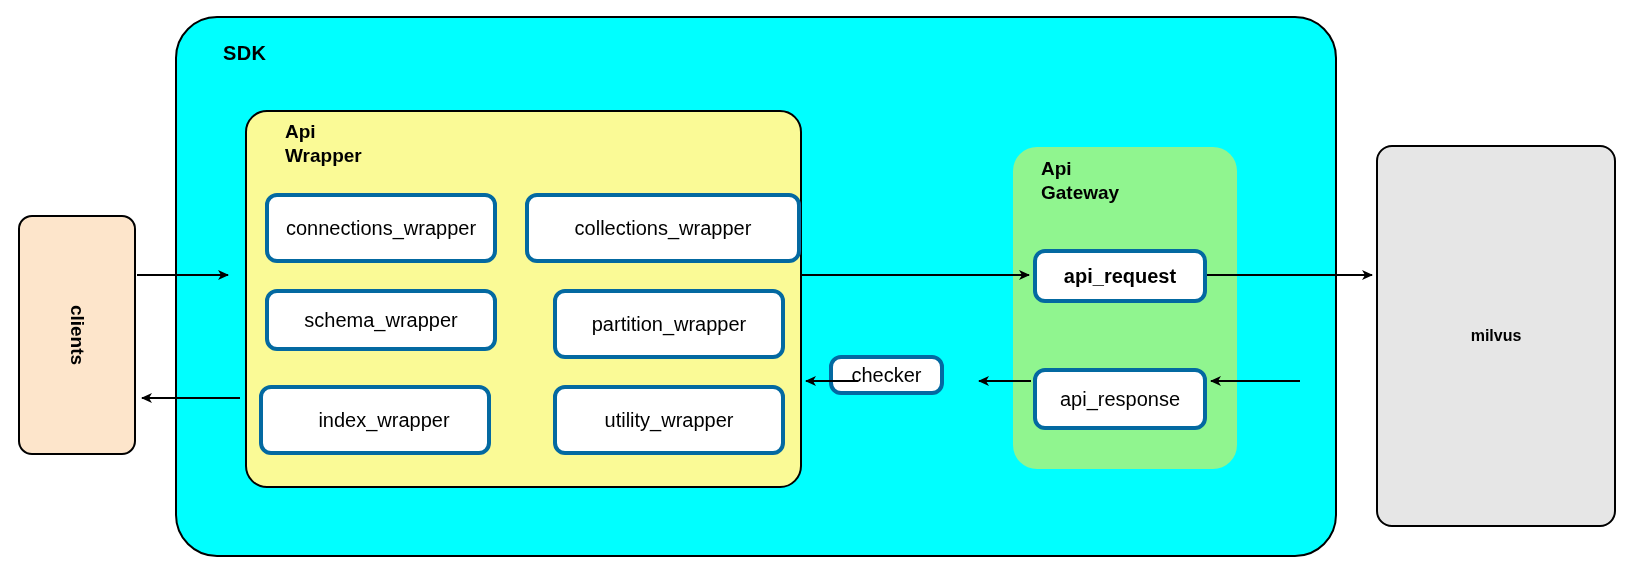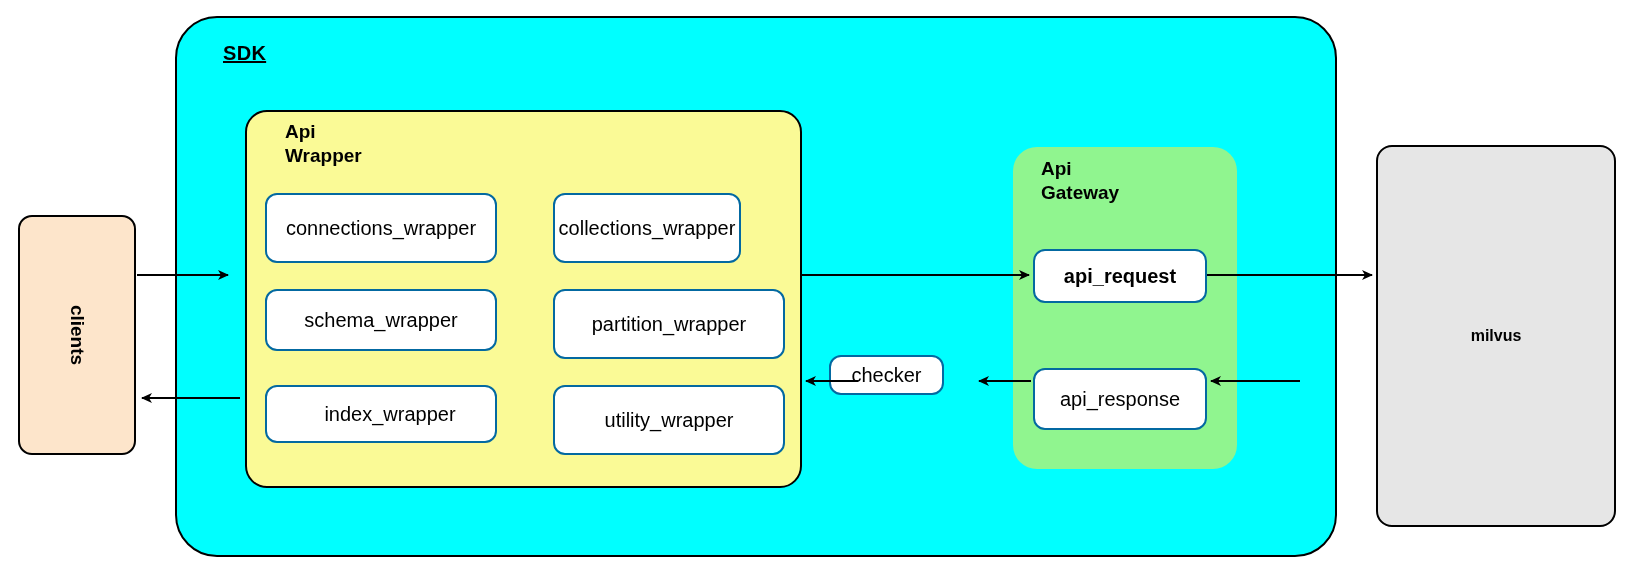--- a/index.html
+++ b/index.html
@@ -41,21 +41,20 @@
     display: block;
   }
   .sdk-title {
     position: absolute;
     left: 46px;
     top: 24px;
     font-size: 20px;
     font-weight: bold;
     color: #000000;
     letter-spacing: 0.3px;
-    text-decoration: underline;
   }
 
   
   .apiwrapper-container {
     left: 245px;
     top: 110px;
     width: 557px;
     height: 378px;
     background: #FAFA96;
     border: 2px solid #000000;
@@ -93,21 +92,21 @@
     font-weight: bold;
     line-height: 1.25;
     color: #000000;
     text-align: left;
     white-space: pre-line;
   }
 
   
   .node {
     background: #ffffff;
-    border: 2px solid #0369a1;
+    border: 4px solid #0369a1;
     border-radius: 12px;
     font-size: 20px;
     color: #000000;
     font-weight: normal;
     text-align: center;
   }
 
   
   .clients-box {
     left: 18px;
@@ -177,25 +176,25 @@
     <span class="apiwrapper-title">Api
 Wrapper</span>
   </div>
 
   <div class="box node" style="left:265px; top:193px; width:232px; height:70px;">
     <span>connections_wrapper</span>
   </div>
   <div class="box node" style="left:265px; top:289px; width:232px; height:62px;">
     <span>schema_wrapper</span>
   </div>
-  <div class="box node" style="left:265px; top:385px; width:232px; height:58px;padding-left:18px;">
+  <div class="box node" style="left:259px; top:385px; width:232px; height:70px;padding-left:18px;">
     <span>index_wrapper</span>
   </div>
 
-  <div class="box node" style="left:553px; top:193px; width:188px; height:70px;">
+  <div class="box node" style="left:525px; top:193px; width:276px; height:70px;">
     <span>collections_wrapper</span>
   </div>
   <div class="box node" style="left:553px; top:289px; width:232px; height:70px;">
     <span>partition_wrapper</span>
   </div>
   <div class="box node" style="left:553px; top:385px; width:232px; height:70px;">
     <span>utility_wrapper</span>
   </div>
 
   <div class="box node checker-box">

